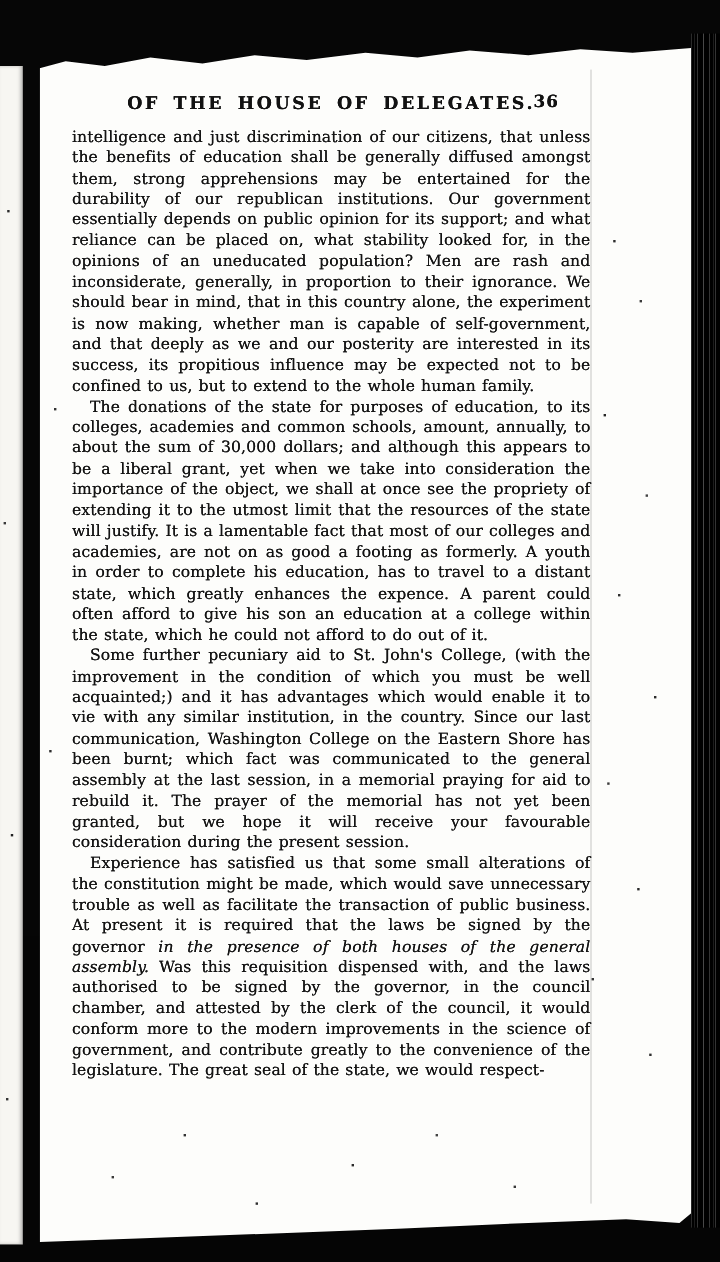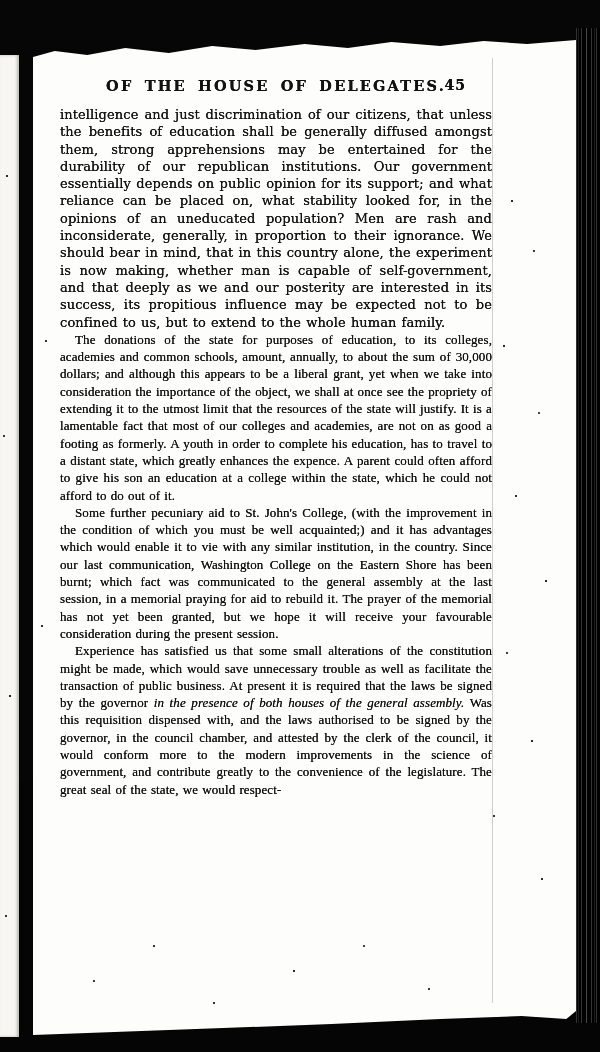--- a/index.html
+++ b/index.html
@@ -89,21 +89,21 @@
   }
   .para {
     margin: 0;
     font-size: 13px;
     line-height: 17.3px;
     text-align: justify;
     letter-spacing: 0.1px;
     word-spacing: 0.8px;
     text-shadow: 0 0 0.35px #111;
   }
-  .para.indent { text-indent: 15px; font-family: Liberation Serif, serif; }
+  .para.indent { text-indent: 15px; }
   .para .ital { font-style: italic; }
   
   .fold-line {
     position: absolute;
     left: 459px;
     top: 18px;
     width: 1px;
     height: 945px;
     background: rgba(40,40,40,0.22);
   }
@@ -155,21 +155,21 @@
 <div class="scene">
 
   <div class="left-strip">
     <div class="strip-specks"></div>
   </div>
 
   <div class="page">
 
     <div class="page-header">
       <span class="running-title">OF THE HOUSE OF DELEGATES.</span>
-      <span class="page-number">45</span>
+      <span class="page-number">36</span>
     </div>
 
     <div class="text-col" id="text-col">
         <p class="para"><span>intelligence and just discrimination of our citizens, that unless the benefits of education shall be generally diffused amongst them, strong apprehensions may be entertained for the durability of our republican institutions.  Our government essentially depends on public opinion for its support; and what reliance can be placed on, what stability looked for, in the opinions of an uneducated population?  Men are rash and inconsiderate, generally, in proportion to their ignorance.  We should bear in mind, that in this country alone, the experiment is now making, whether man is capable of self-government, and that deeply as we and our posterity are interested in its success, its propitious influence may be expected not to be confined to us, but to extend to the whole human family.</span></p>
         <p class="para indent"><span>The donations of the state for purposes of education, to its colleges, academies and common schools, amount, annually, to about the sum of 30,000 dollars; and although this appears to be a liberal grant, yet when we take into consideration the importance of the object, we shall at once see the propriety of extending it to the utmost limit that the resources of the state will justify.  It is a lamentable fact that most of our colleges and academies, are not on as good a footing as formerly.  A youth in order to complete his education, has to travel to a distant state, which greatly enhances the expence.  A parent could often afford to give his son an education at a college within the state, which he could not afford to do out of it.</span></p>
         <p class="para indent"><span>Some further pecuniary aid to St. John's College, (with the improvement in the condition of which you must be well acquainted;) and it has advantages which would enable it to vie with any similar institution, in the country.  Since our last communication, Washington College on the Eastern Shore has been burnt; which fact was communicated to the general assembly at the last session, in a memorial praying for aid to rebuild it.  The prayer of the memorial has not yet been granted, but we hope it will receive your favourable consideration during the present session.</span></p>
         <p class="para indent"><span>Experience has satisfied us that some small alterations of the constitution might be made, which would save unnecessary trouble as well as facilitate the transaction of public business.  At present it is required that the laws be signed by the governor </span><span class="ital">in the presence of both houses of the general assembly.</span><span>  Was this requisition dispensed with, and the laws authorised to be signed by the governor, in the council chamber, and attested by the clerk of the council, it would conform more to the modern improvements in the science of government, and contribute greatly to the convenience of the legislature.  The great seal of the state, we would respect-</span></p>
       </div>
 
     <div class="fold-line"></div>

